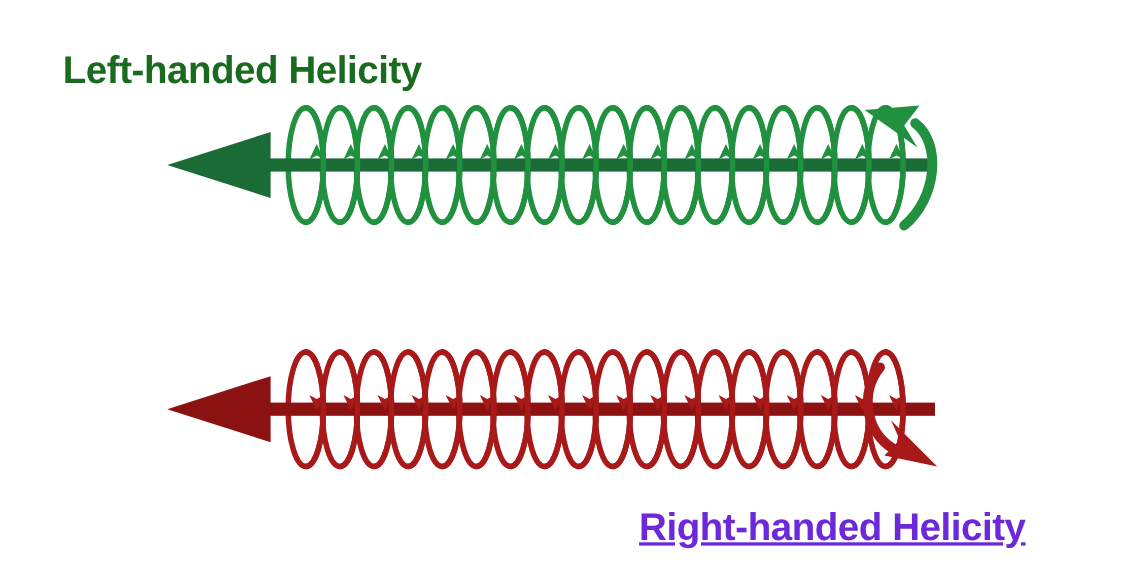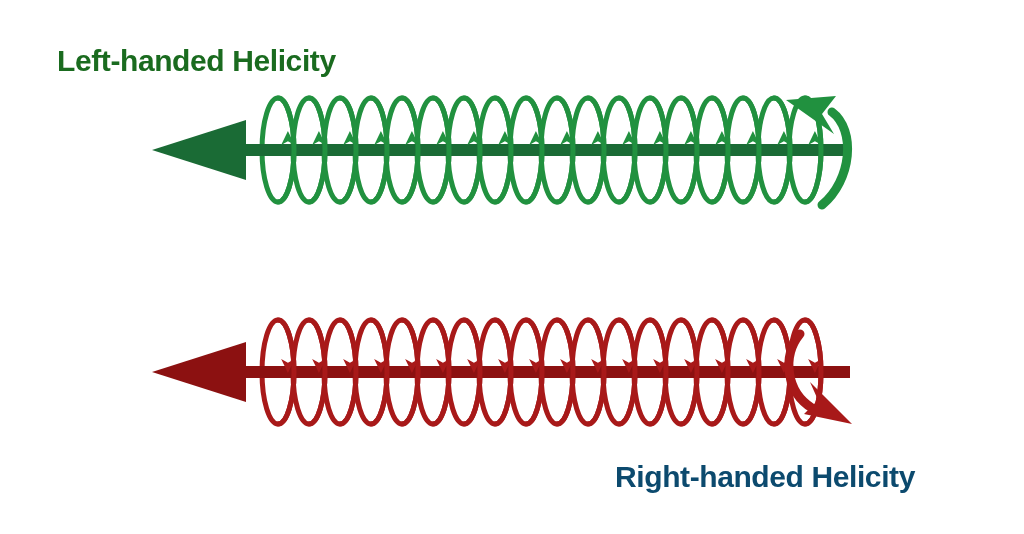--- a/index.html
+++ b/index.html
@@ -20,34 +20,35 @@
     left: 0;
     top: 0;
     width: 1024px;
     height: 534px;
     background: #ffffff;
   }
   .label {
     position: absolute;
     font-family: "Liberation Sans", sans-serif;
     font-weight: bold;
-    font-size: 30px;
+    font-size: 35px;
     letter-spacing: -0.4px;
     white-space: nowrap;
     line-height: 1;
   }
   #label-left {
     left: 57px;
     top: 46px;
     color: #1a6b1f;
   }
   #label-right {
-    left: 615px;
+    left: 581px;
     top: 462px;
-    color: #0c4a6e;
+    color: #6d28d9;
+    text-decoration: underline;
   }
   svg.diagram {
     position: absolute;
     left: 0;
     top: 0;
     width: 1024px;
     height: 534px;
     pointer-events: none;
   }
 </style>

